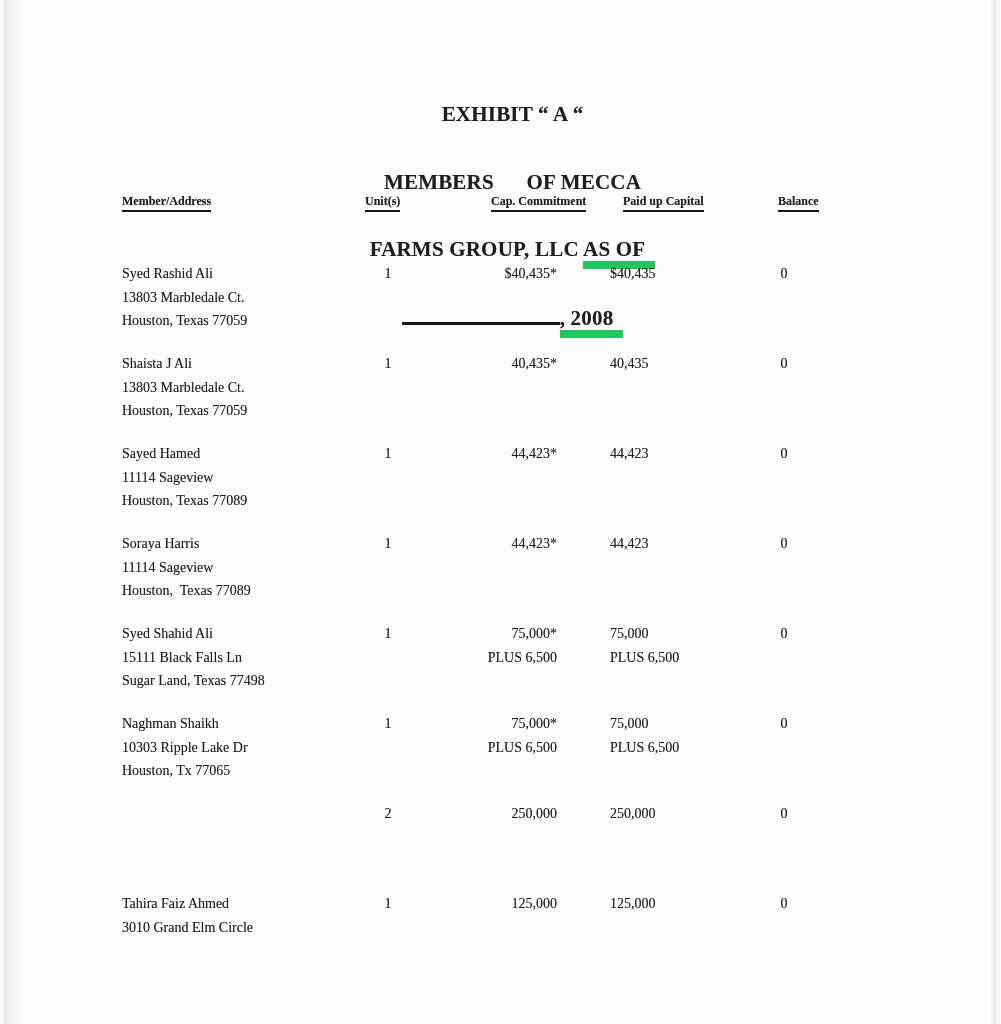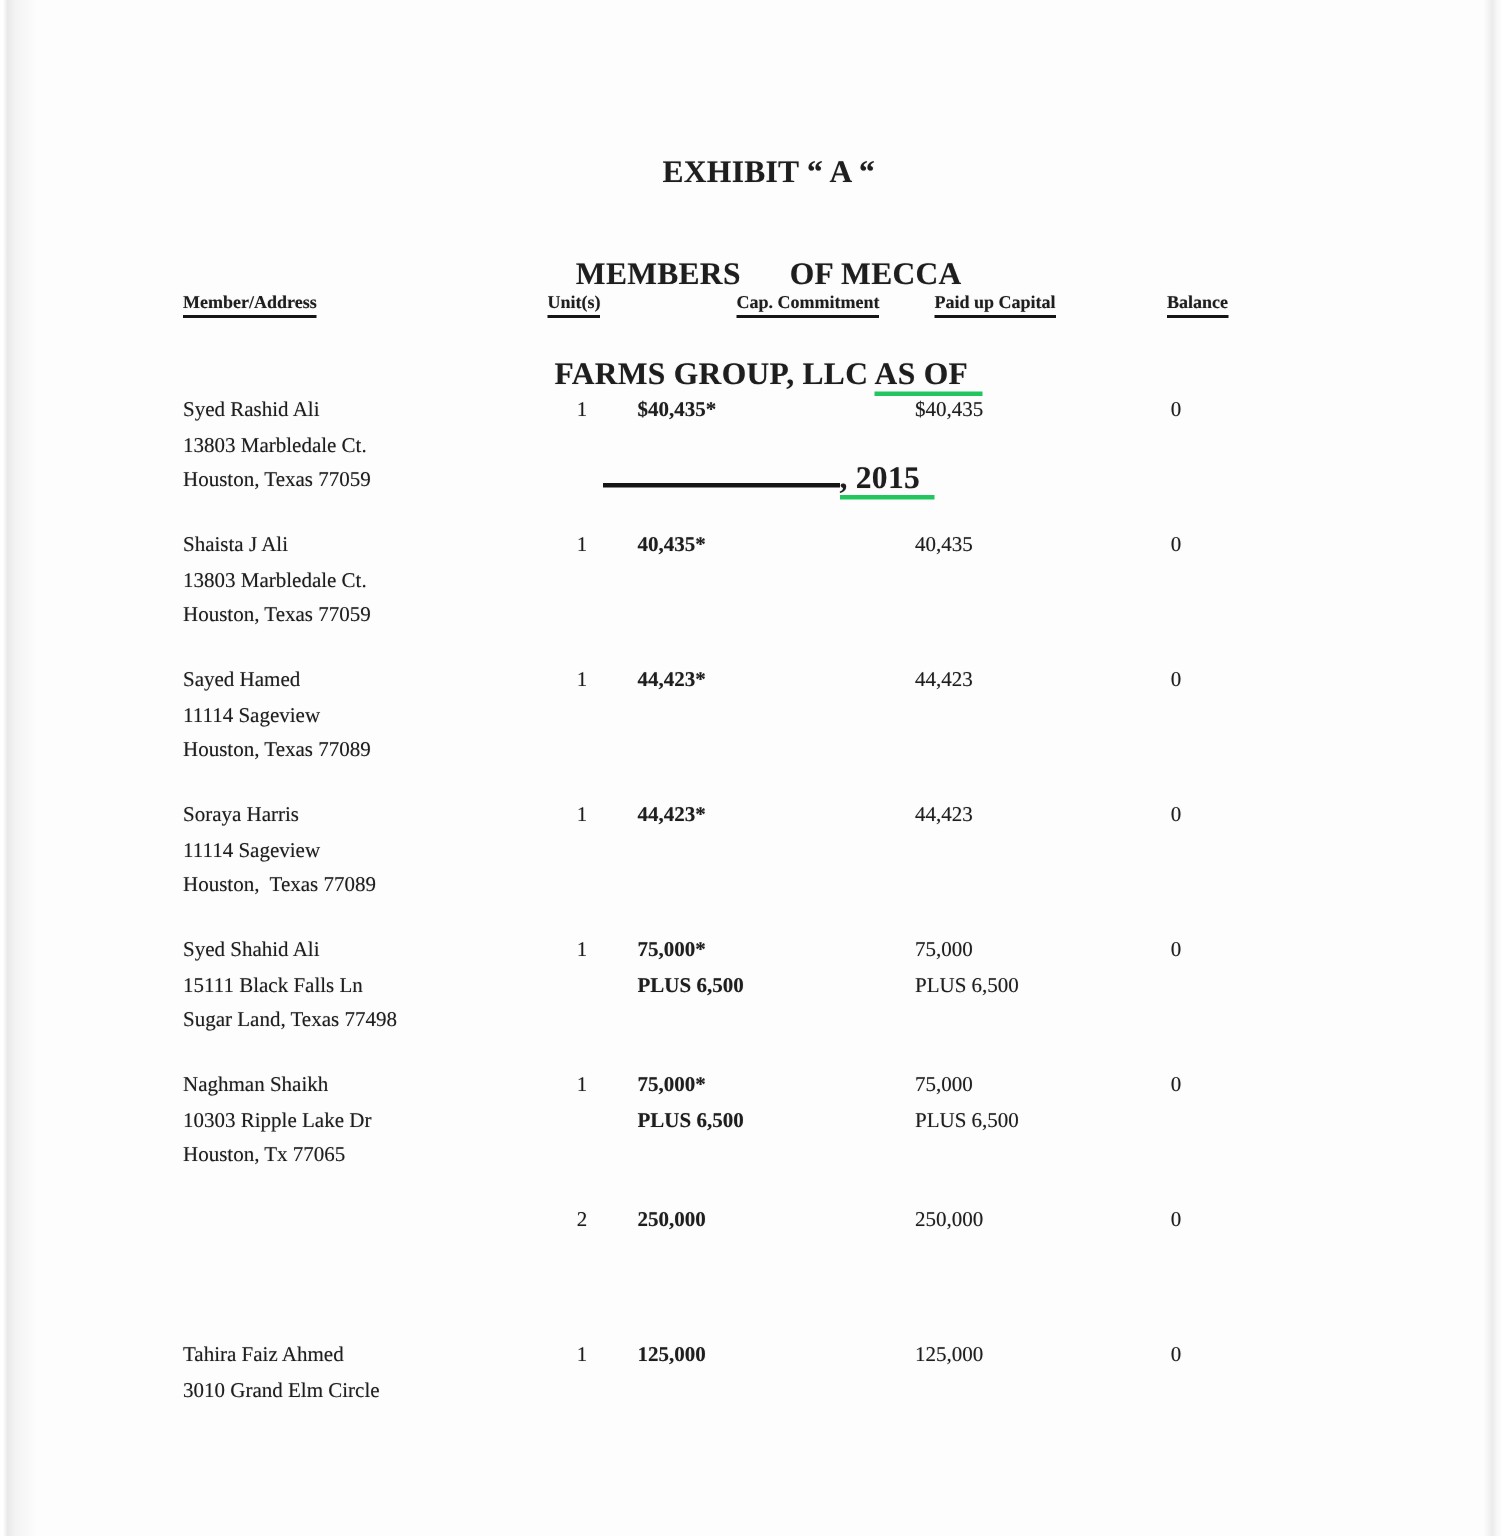--- a/index.html
+++ b/index.html
@@ -21,21 +21,21 @@
     position:absolute; right:0; top:0; width:12px; height:100%;
     background:linear-gradient(to right,#fdfdfd 0px,#ececec 6px,#f7f7f7 9px,#fdfdfd 12px);
   }
   
   .title {
     position:absolute; top:58px; left:0; width:100%;
     text-align:center; font-weight:700;
     font-size:21px; line-height:22.5px;
     white-space:pre-wrap; letter-spacing:0.2px;margin-left:12px;
   }
-  .title .u3 { border-bottom:3px solid #22c55e; padding-right:10px; }
+  .title .u3 { border-bottom:8px solid #22c55e; padding-right:10px; }
   .title .blank {
     display:inline-block; width:158px; height:16px;
     border-bottom:3px solid #161616; vertical-align:baseline;
   }
   
   .thead { position:absolute; top:194px; left:0; width:100%; height:30px; }
   .thead span {
     position:absolute; top:0;
     font-weight:700; font-size:12px; white-space:nowrap;
     border-bottom:2.5px solid #161616; padding-bottom:1px;
@@ -43,36 +43,36 @@
   .h-member { left:122px; }
   .h-units  { left:365px; }
   .h-cap    { left:447px;margin-left:44px; }
   .h-paid   { left:623px; }
   .h-bal    { left:778px; }
   
   .rows { position:absolute; top:262px; left:0; width:100%; }
   .row  { position:relative; height:90px; font-size:14px; line-height:23.5px; }
   .c-member { position:absolute; left:122px; top:0; white-space:pre-line; }
   .c-units  { position:absolute; left:364px; top:0; width:48px;  text-align:center; }
-  .c-cap    { position:absolute; left:425px; top:0; width:132px; text-align:left; white-space:pre-line;font-weight:bold; }
+  .c-cap    { position:absolute; left:425px; top:0; width:132px; text-align:right; white-space:pre-line; }
   .c-paid   { position:absolute; left:610px; top:0; width:136px; text-align:left; white-space:pre-line; }
   .c-bal    { position:absolute; left:768px; top:0; width:32px;  text-align:center; }
 </style>
 </head>
 <body>
 
 <div class="page">
   <div class="scan-left"></div>
   <div class="scan-right"></div>
 
   <div class="title">
     <div>EXHIBIT “ A “</div>
     <div>MEMBERS      OF MECCA</div>
     <div><span>FARMS GROUP, LLC </span><span class="u3">AS OF</span></div>
-    <div><span class="blank"></span><span class="u3">, 2015</span></div>
+    <div><span class="blank"></span><span class="u3">, 2008</span></div>
   </div>
 
   <div class="thead">
     <span class="h-member">Member/Address</span>
     <span class="h-units">Unit(s)</span>
     <span class="h-cap">Cap. Commitment</span>
     <span class="h-paid">Paid up Capital</span>
     <span class="h-bal">Balance</span>
   </div>
 

